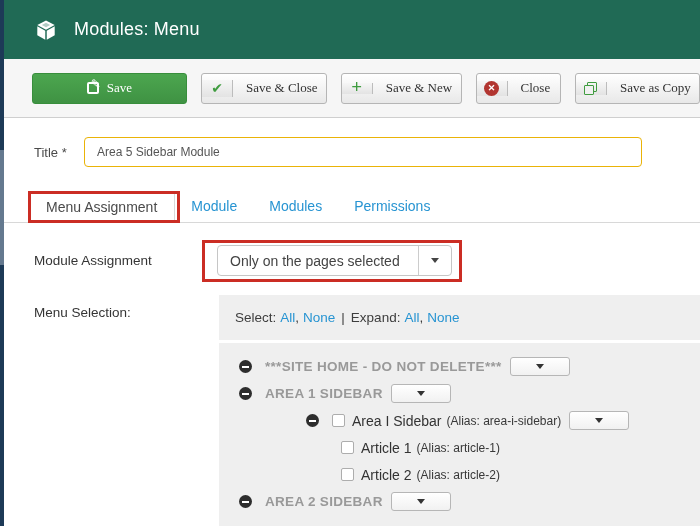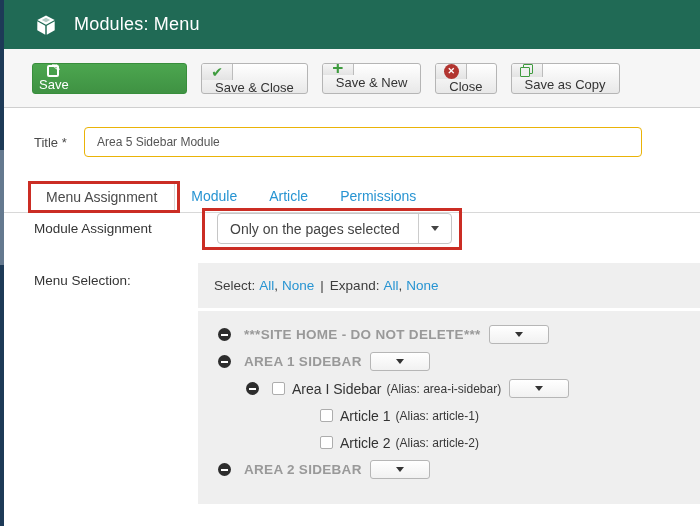--- a/index.html
+++ b/index.html
@@ -17,29 +17,29 @@
     font-family:"Liberation Sans","DejaVu Sans",sans-serif;}
   .screen{position:relative;width:700px;height:526px;background:#fff;}
 
   
   .edge-strip{position:absolute;left:0;top:0;width:4px;height:526px;background:var(--sidebar-navy);}
   .edge-thumb{position:absolute;left:0;top:150px;width:4px;height:115px;background:#64798f;}
 
   .main{margin-left:4px;height:526px;display:flex;flex-direction:column;}
 
   
-  .header{height:49px;background:var(--header-green);display:flex;align-items:center;padding-left:31px;flex:none;}
+  .header{height:59px;background:var(--header-green);display:flex;align-items:center;padding-left:31px;flex:none;}
   .cube{width:22px;height:22px;margin-right:17px;flex:none;}
   .header-title{color:#fff;font-size:18px;letter-spacing:.2px;}
 
   
   .toolbar{height:59px;background:#f6f6f6;border-bottom:1px solid #cfcfcf;display:flex;align-items:center;
     padding-left:28px;gap:14px;flex:none;}
-  .tb-btn{display:flex;align-items:flex-start;height:31px;border-radius:3px;border:1px solid #b5b5b5;
-    background:linear-gradient(#ffffff,#e8e8e8);overflow:hidden;cursor:pointer;font-family:Liberation Sans, sans-serif;padding:0;flex-direction:column;}
+  .tb-btn{display:flex;align-items:center;height:31px;border-radius:3px;border:1px solid #b5b5b5;
+    background:linear-gradient(#ffffff,#e8e8e8);overflow:hidden;cursor:pointer;font-family:Liberation Serif, serif;padding:0;}
   .tb-icon-cell{width:31px;display:flex;align-items:center;justify-content:center;
     background:linear-gradient(#f6f6f6,#e3e3e3);border-right:1px solid #bcbcbc;flex:none;}
   .tb-label{display:flex;align-items:center;padding:0 13px;font-size:13px;color:#333;white-space:nowrap;}
   .tb-primary{background:linear-gradient(#4ca64f,#3f9243);border:1px solid #388e3c;min-width:155px;justify-content:center;}
   .tb-primary .tb-icon-cell{background:transparent;border-right:none;width:auto;padding-left:14px;padding-right:2px;}
   .tb-primary .tb-label{color:#fff;padding:0 14px 0 6px;}
 
   
   .tb-icon{position:relative;display:inline-block;}
   .i-save{width:12px;height:12px;border:2px solid #fff;border-radius:2px;}
@@ -62,34 +62,34 @@
 
   
   .tabs{display:flex;height:32px;margin-top:24px;border-bottom:1px solid #d8d8d8;padding-left:24px;align-items:stretch;}
   .tab{font-size:14px;color:var(--link-blue);text-decoration:none;line-height:31px;padding:0 16px;cursor:pointer;}
   .tab-active{position:relative;z-index:1;background:#fff;color:#4a4a4a;border:1px solid #d8d8d8;border-bottom-color:#fff;
     margin-bottom:-1px;border-radius:2px 2px 0 0;padding:0 17px;}
   .tab-active::after{content:"";position:absolute;left:-1px;right:-6px;top:-1px;bottom:-1px;
     border:3px solid var(--annotation-red);pointer-events:none;}
 
   
-  .assign-row{display:flex;align-items:center;padding-left:30px;}
+  .assign-row{display:flex;align-items:center;margin-top:22px;padding-left:30px;}
   .assign-label{width:183px;font-size:13.5px;color:#353535;flex:none;}
   .select-wrap{position:relative;}
   .select-wrap::after{content:"";position:absolute;left:-15px;right:-10px;top:-5px;bottom:-6px;
     border:3px solid var(--annotation-red);pointer-events:none;}
   .fake-select{width:235px;height:31px;border:1px solid #c6c6c6;border-radius:4px;background:#fff;
     display:flex;align-items:center;cursor:pointer;}
   .fake-select .sel-text{flex:1;padding-left:12px;font-size:14px;color:#444;white-space:nowrap;}
   .sel-caret-cell{width:33px;align-self:stretch;border-left:1px solid #ccc;display:flex;align-items:center;justify-content:center;flex:none;}
   .caret{width:0;height:0;border-left:4.5px solid transparent;border-right:4.5px solid transparent;border-top:5.5px solid #444;}
 
   
   .menu-row{display:flex;align-items:flex-start;margin-top:19px;}
-  .menu-label-cell{width:194px;padding:10px 0 0 30px;font-size:13.5px;color:#353535;flex:none;}
+  .menu-label-cell{width:215px;padding:10px 0 0 30px;font-size:13.5px;color:#353535;flex:none;}
   .menu-panels{flex:1;}
   .panel-header{height:45px;background:var(--panel-gray);display:flex;align-items:center;padding-left:16px;
     font-size:13.5px;color:#3d3d3d;}
   .panel-header a{color:var(--link-blue);text-decoration:none;cursor:pointer;}
   .panel-header .sep{margin:0 6px;}
   .panel-header .lead{margin-right:4px;}
   .panel-header .comma{margin-right:4px;}
   .panel-gap{height:3px;background:#fff;}
   .tree-panel{height:193px;background:var(--panel-gray);overflow:hidden;padding-top:10px;}
 
@@ -164,21 +164,21 @@
     <div class="content">
 
       <div class="title-row">
         <label class="field-label">Title *</label>
         <input class="title-input" type="text" value="Area 5 Sidebar Module" style="">
       </div>
 
       <div class="tabs">
         <a class="tab tab-active">Menu Assignment</a>
         <a class="tab">Module</a>
-        <a class="tab">Article</a>
+        <a class="tab">Modules</a>
         <a class="tab">Permissions</a>
       </div>
 
       <div class="assign-row">
         <span class="assign-label">Module Assignment</span>
         <div class="select-wrap">
           <div class="fake-select">
             <span class="sel-text">Only on the pages selected</span>
             <span class="sel-caret-cell">
                 <span class="caret"></span>
@@ -217,21 +217,21 @@
   <div class="tree-row" style="padding-left: 20px;">
     <span class="minus-icon"></span>
 
     <span class="tree-label tree-group-label">AREA 1 SIDEBAR</span>
 
     <span class="tree-dd">
                   <span class="caret"></span>
                 </span>
   </div>
 
-  <div class="tree-row" style="padding-left: 48px;">
+  <div class="tree-row" style="padding-left: 87px;">
     <span class="minus-icon"></span>
     <span class="tree-checkbox"></span>
     <span class="tree-label tree-item-label">Area I Sidebar</span>
     <span class="tree-alias">(Alias: area-i-sidebar)</span>
     <span class="tree-dd">
                   <span class="caret"></span>
                 </span>
   </div>
 
   <div class="tree-row" style="padding-left: 122px;">

